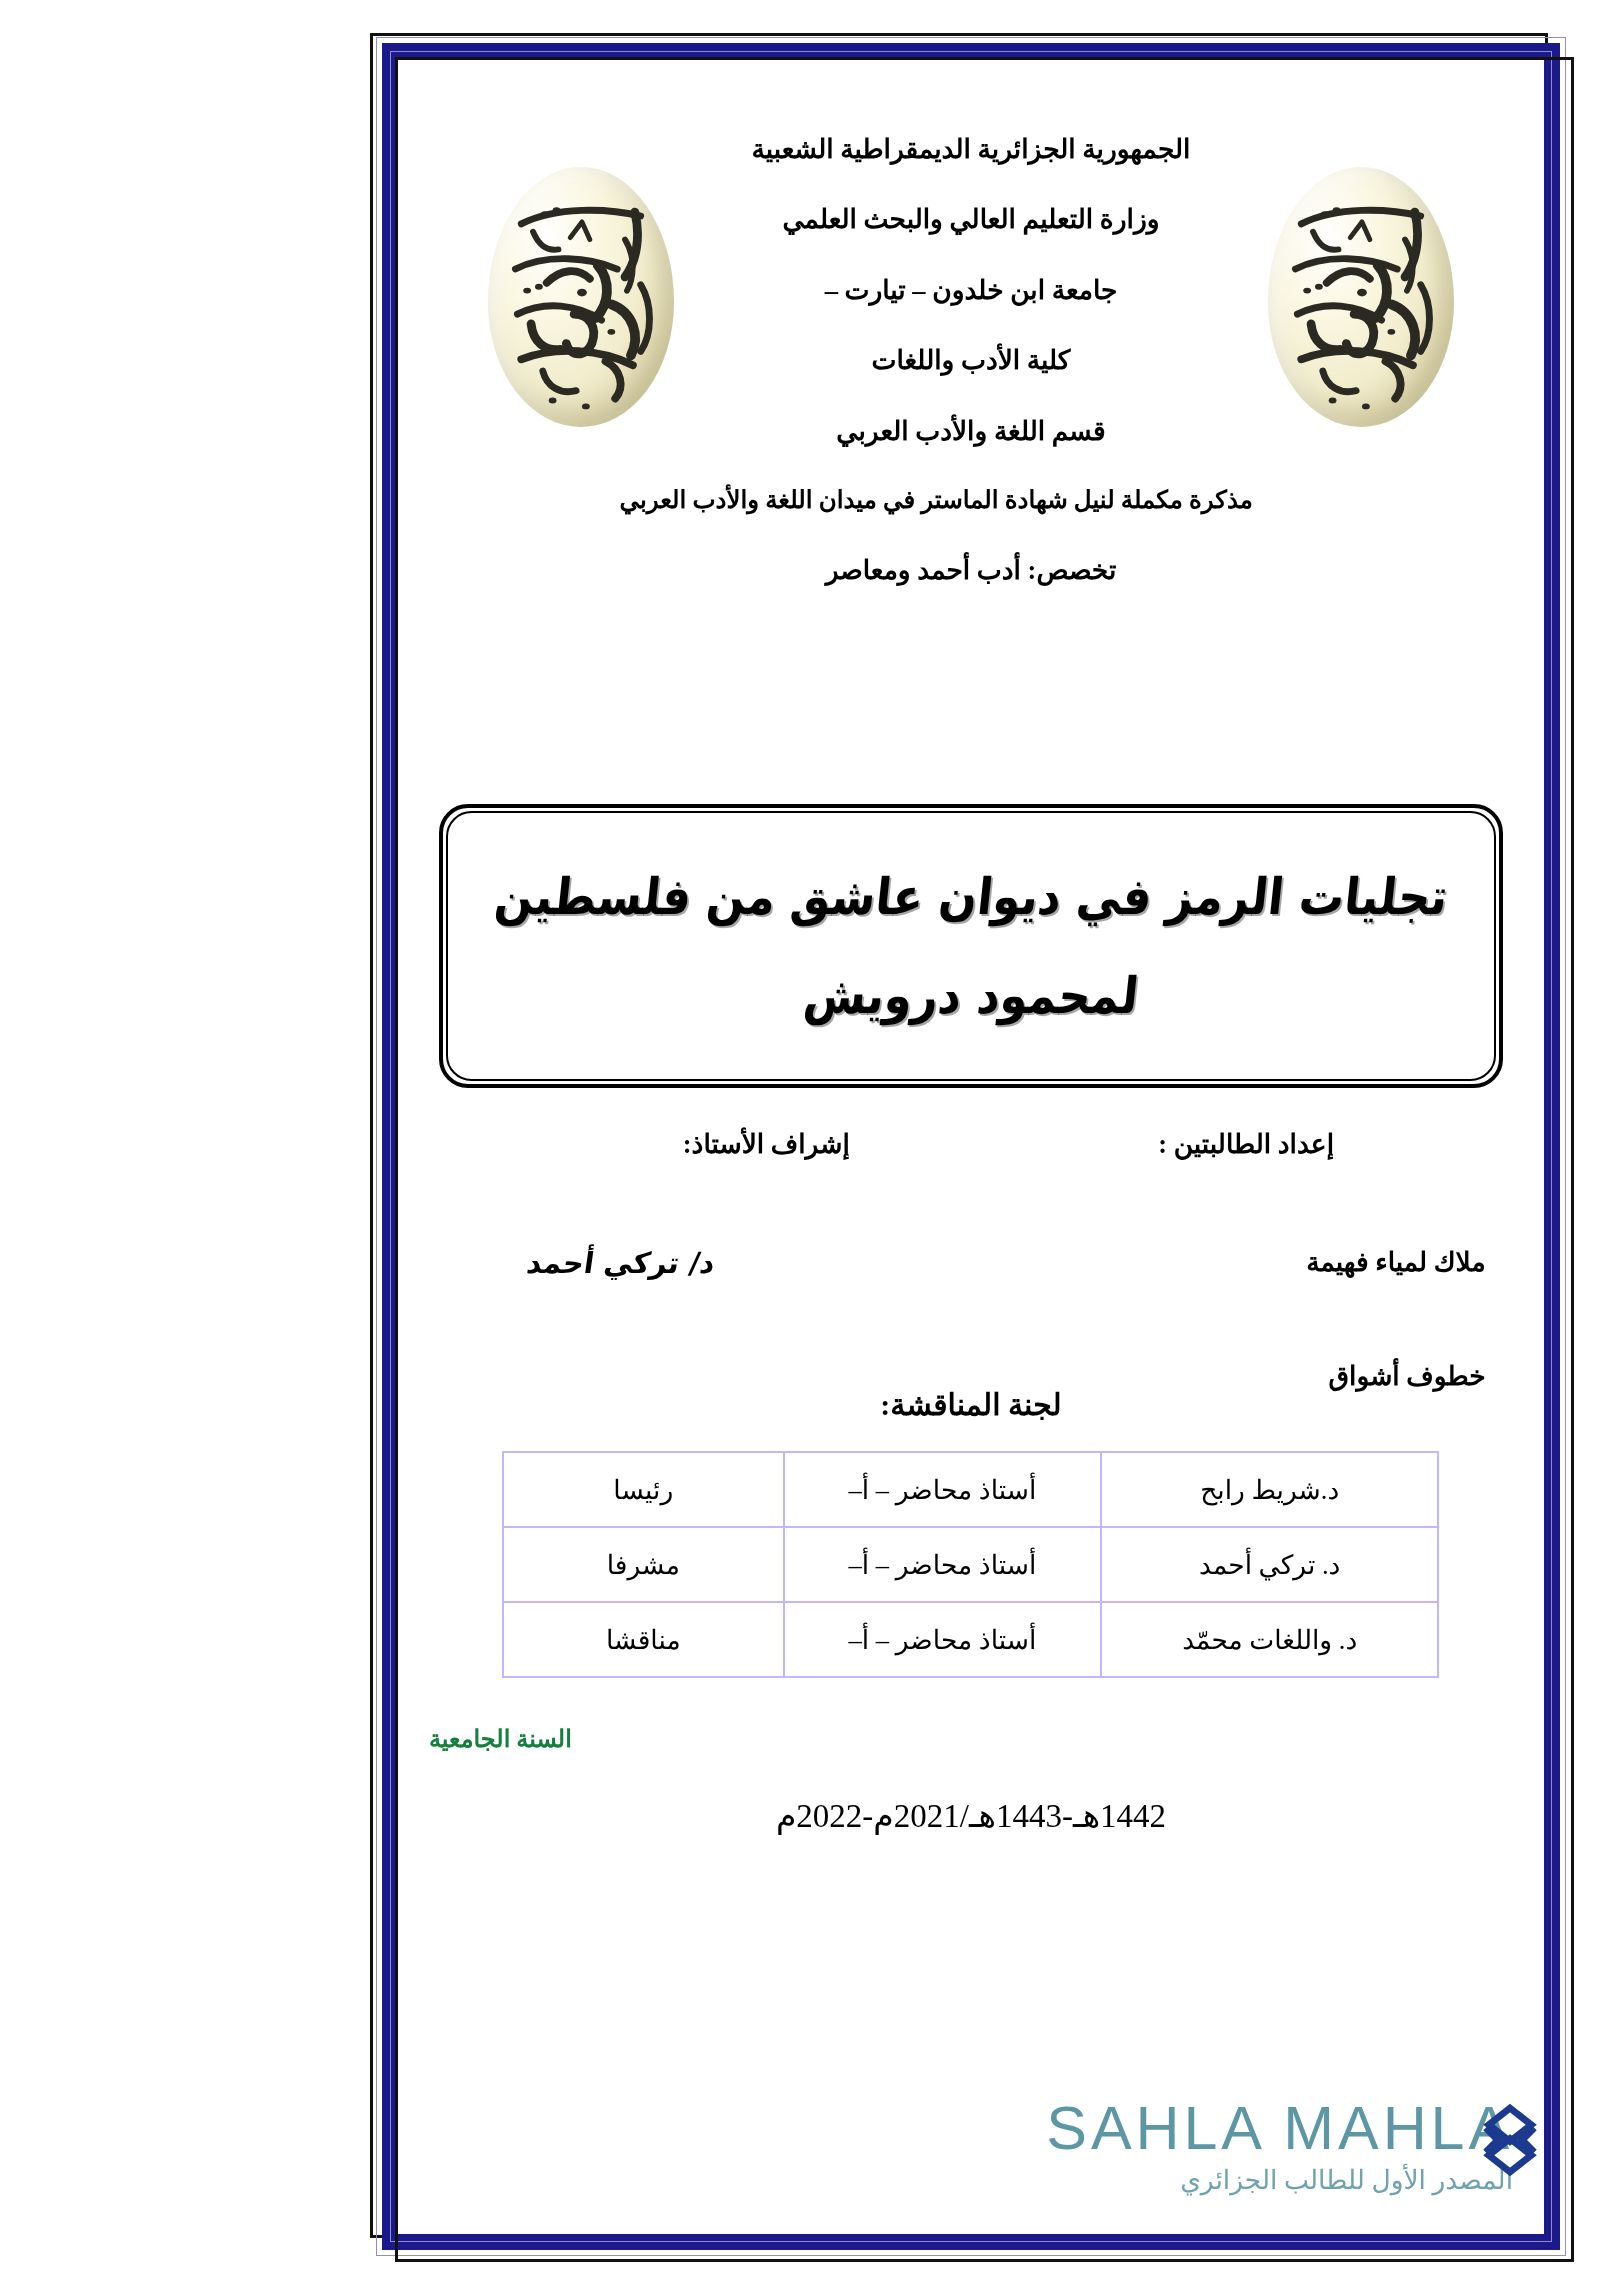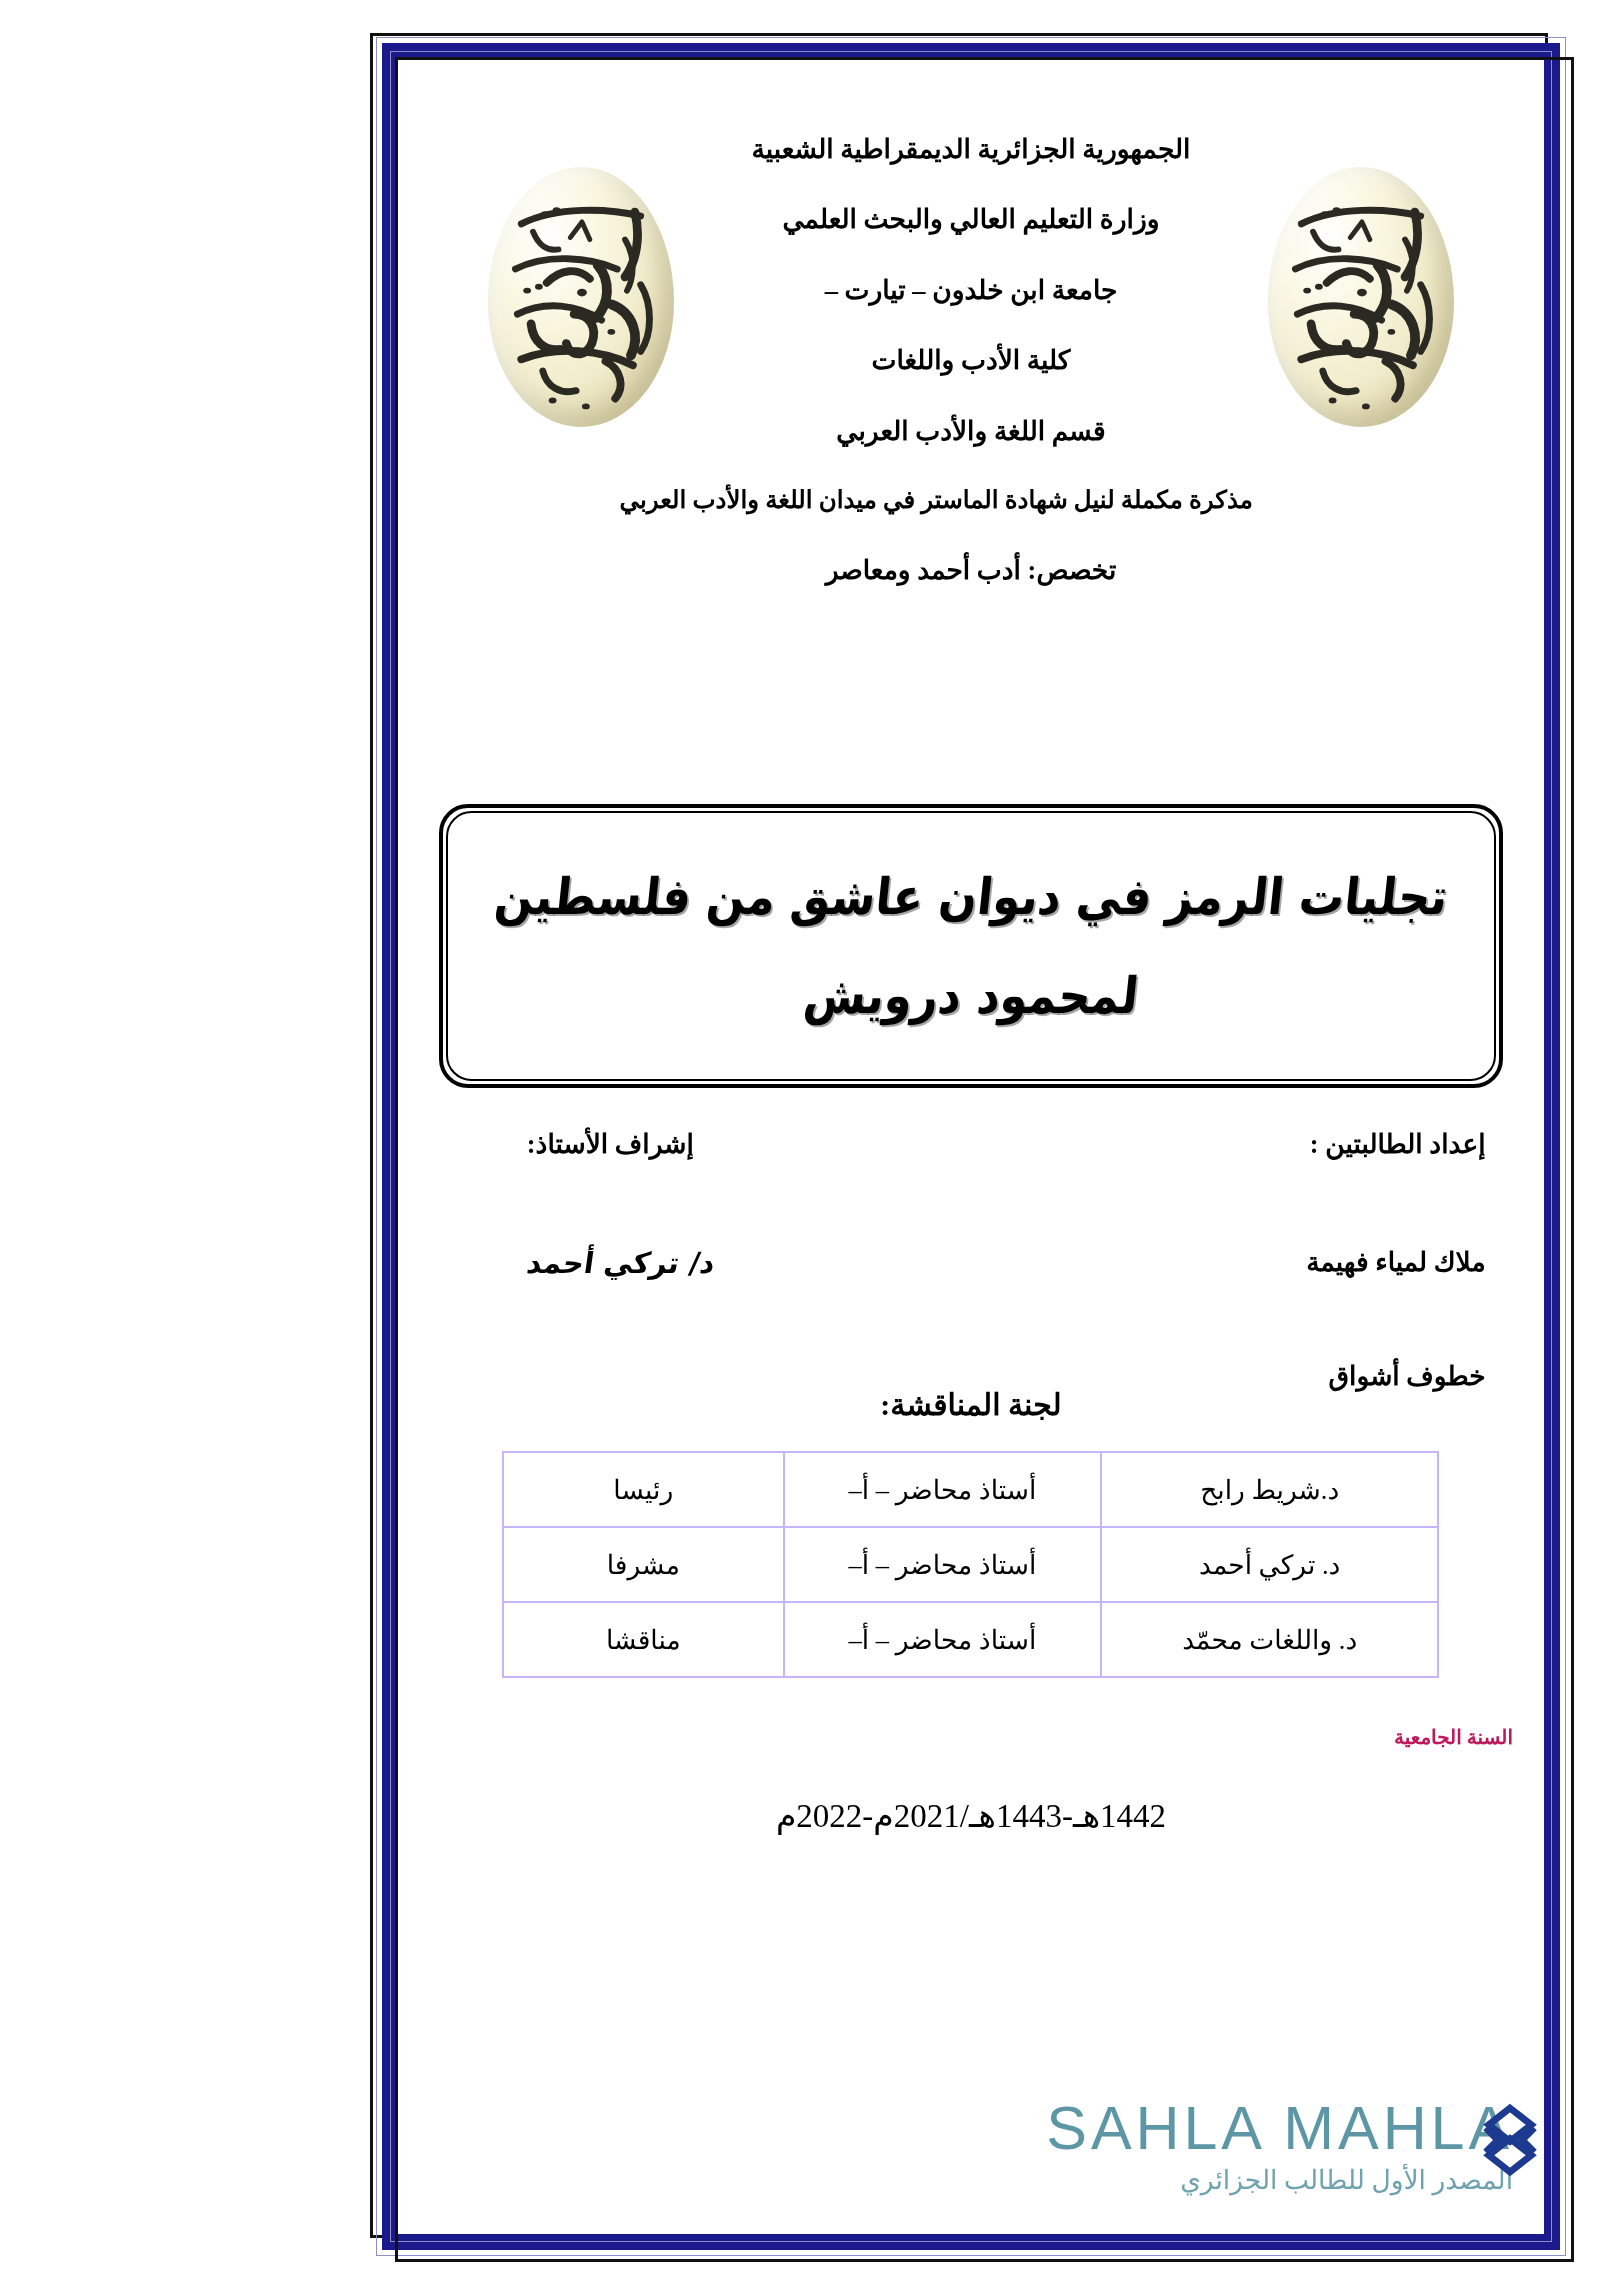--- a/index.html
+++ b/index.html
@@ -179,20 +179,21 @@
   .people .col.left  { left: 0;   text-align: left;  padding-left: 88px; }
 
   .p-label {
     font-family: "Liberation Serif", "DejaVu Serif", serif;
     font-weight: bold;
     font-size: 26.5px;
     color: #000;
     direction: rtl;
     margin-bottom: 86px;
     white-space: nowrap;
+    text-align: center;
   }
   .p-name {
     font-family: "Liberation Serif", "DejaVu Serif", serif;
     font-weight: bold;
     font-size: 26.5px;
     color: #000;
     direction: rtl;
     margin-bottom: 82px;
     white-space: nowrap;
   }
@@ -237,25 +238,25 @@
   }
   table.jury td.c-name { width: 36%; }
   table.jury td.c-rank { width: 34%; }
   table.jury td.c-role { width: 30%; }
 
   
   .year-label {
     position: absolute;
     left: 0; right: 0;
     top: 1607px;
-    text-align: right;
-    font-family: "Liberation Serif", "DejaVu Serif", serif;
-    font-weight: bold;
-    font-size: 20px;
-    color: #be185d;
+    text-align: left;
+    font-family: "Liberation Serif", "DejaVu Serif", serif;
+    font-weight: bold;
+    font-size: 24px;
+    color: #15803d;
     direction: rtl;
   }
   .year-value {
     position: absolute;
     left: 0; right: 0;
     top: 1678px;
     text-align: center;
     font-family: "Liberation Serif", "DejaVu Serif", serif;
     font-size: 33px;
     color: #000;

